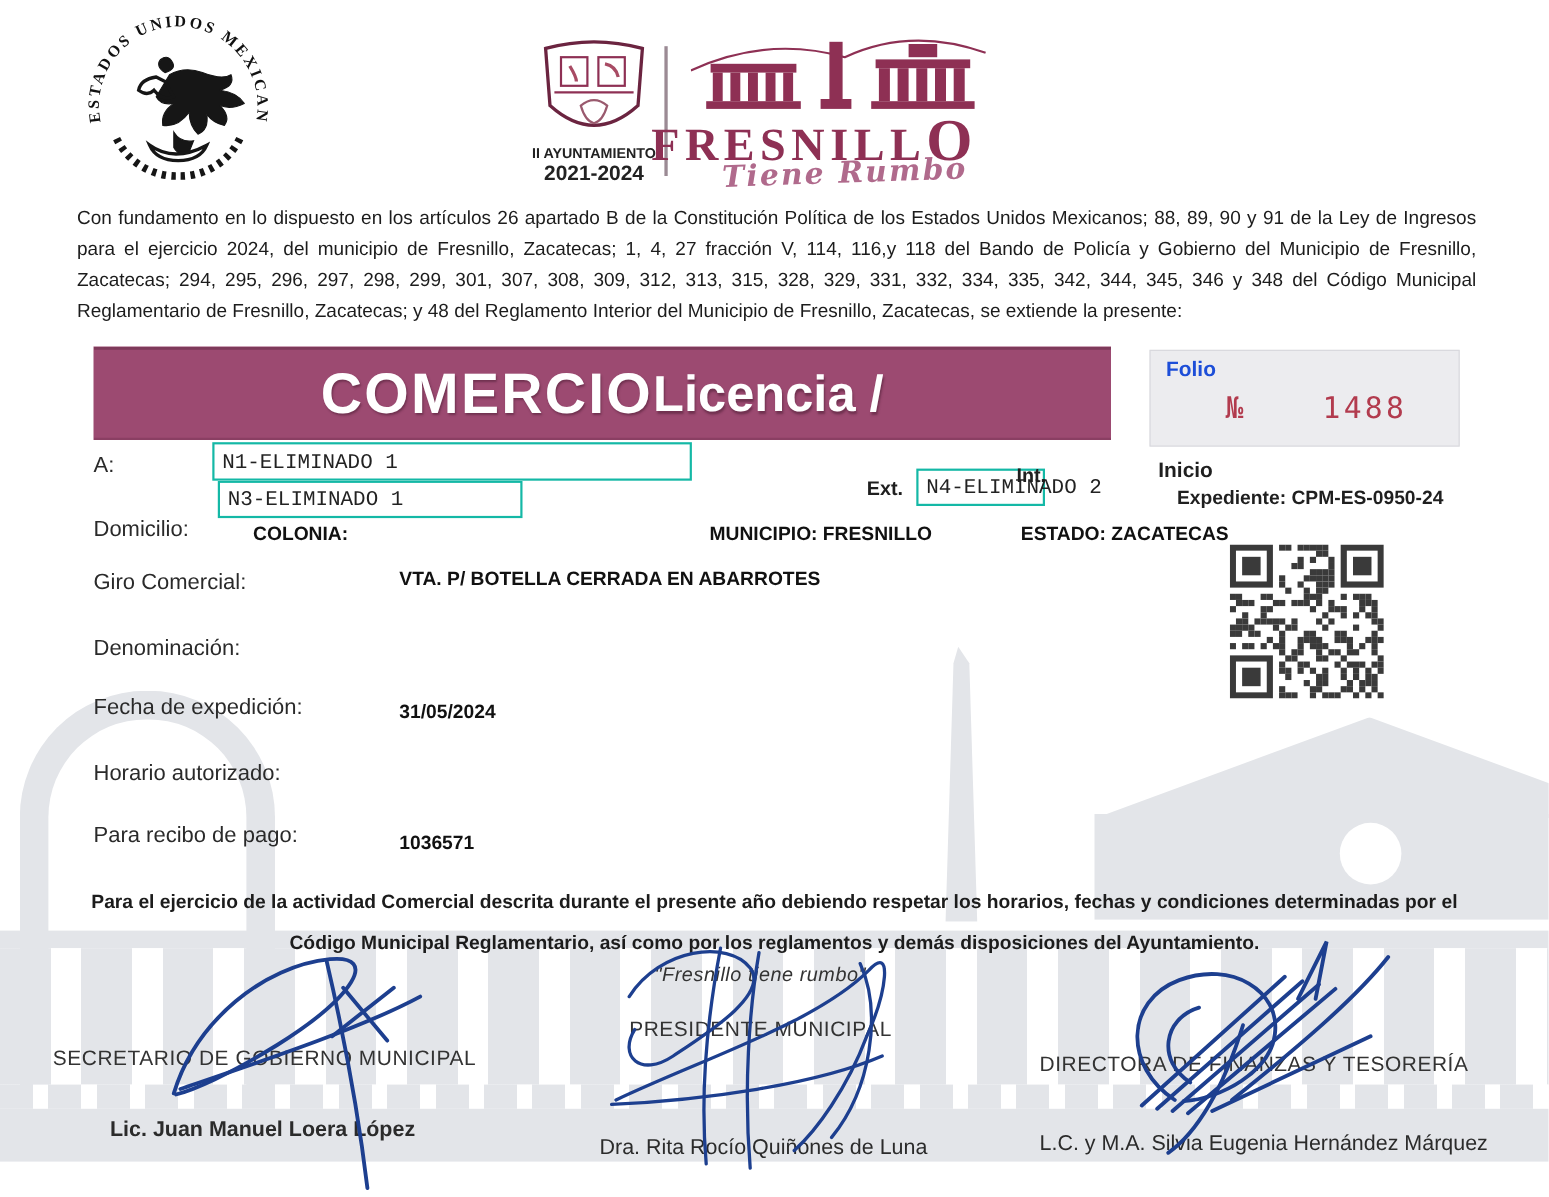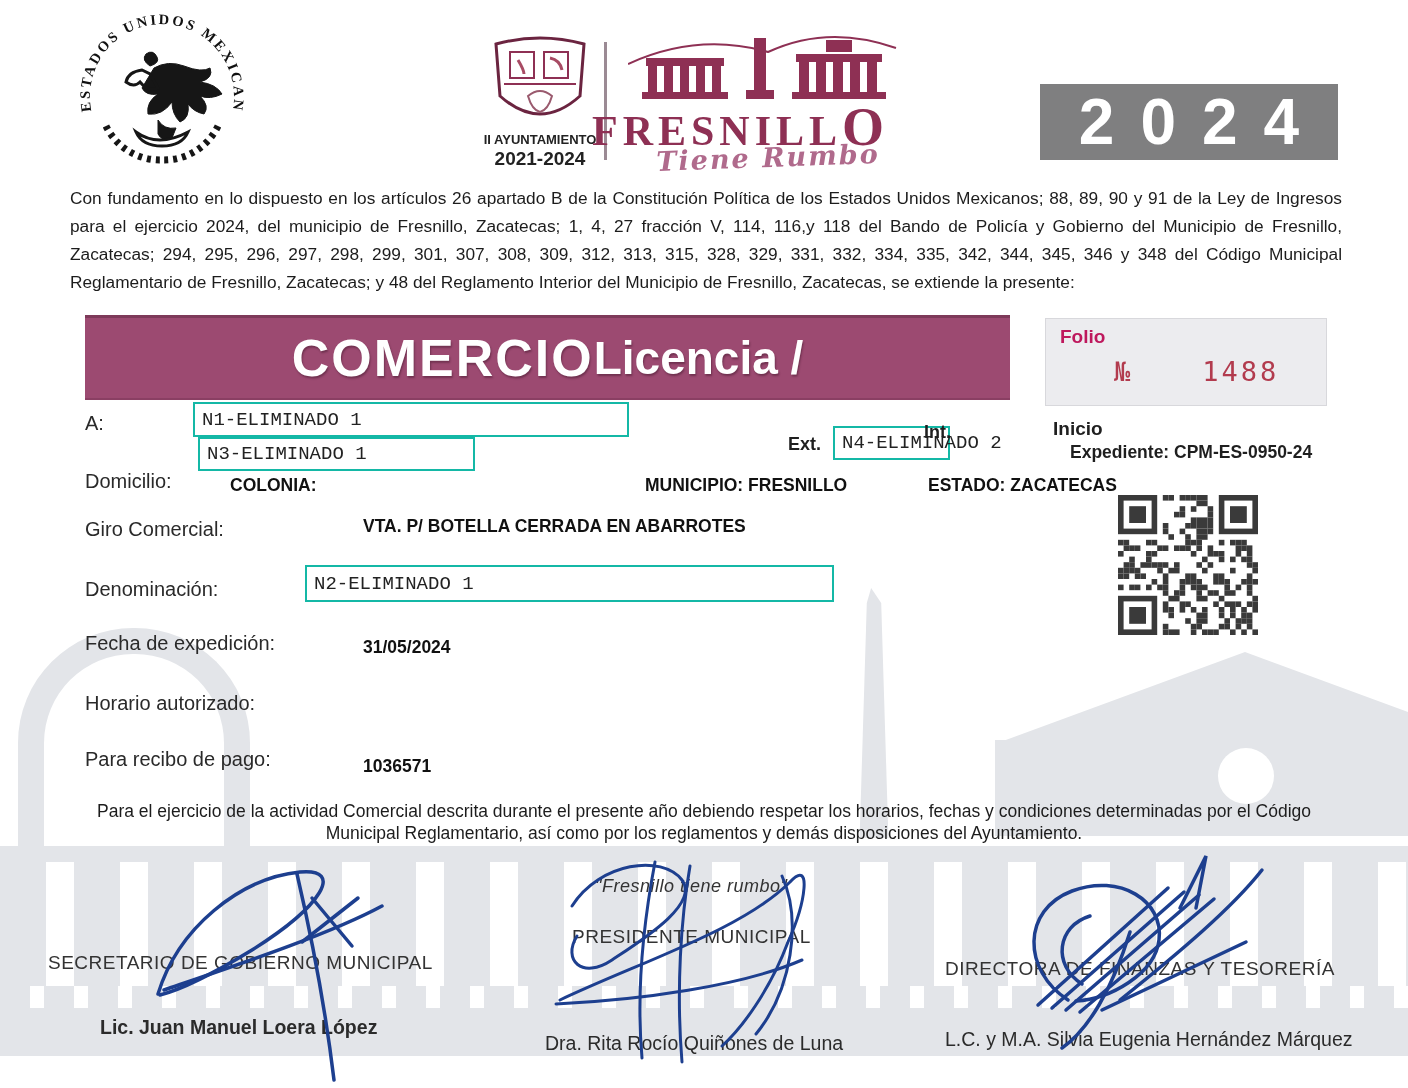--- a/index.html
+++ b/index.html
@@ -22,24 +22,24 @@
   #crestYears{font-size:19px;font-weight:bold;color:#222;text-align:center;}
   
   #legal{width:1272px;font-size:17.3px;line-height:28px;text-align:justify;color:#1c1c1c;}
   
   #banner{background:#9c4a71;box-shadow:inset 0 3px 0 #7e3a5a, inset 0 -2px 0 #8a3f63;
           display:flex;align-items:center;justify-content:center;color:#fff;}
   #bannerLic{font-size:46px;font-weight:600;text-shadow:1px 2px 2px rgba(60,20,40,.45);}
   #bannerCom{font-size:52px;font-weight:800;letter-spacing:2px;text-shadow:1px 2px 2px rgba(60,20,40,.45);}
   
   #folioBox{background:#ececef;border:1px solid #d8d8dc;}
-  #folioLabel{font-size:19px;font-weight:bold;color:#be185d;}
+  #folioLabel{font-size:19px;font-weight:bold;color:#1d4ed8;}
   .folioNum{font-family:"DejaVu Sans Mono",monospace;color:#b23b4e;font-size:27px;}
   
-  #terms{width:1280px;font-size:17.5px;line-height:22px;text-align:center;color:#1c1c1c;}
+  #terms{width:1280px;font-size:17.5px;line-height:38px;text-align:center;color:#1c1c1c;font-weight:bold;}
   
   .sigTitle{font-size:19px;color:#333;letter-spacing:.5px;white-space:nowrap;}
   .sigName{font-size:19.5px;color:#2b2b2b;white-space:nowrap;}
   .wm{background:#e3e5e9;}
   svg{display:block;}
 </style>
 </head>
 <body>
 
 <div id="page">
@@ -106,21 +106,20 @@
       <rect x="239" y="32" width="10" height="30"></rect>
         <rect x="164" y="62" width="94" height="7"></rect>
       <rect x="198" y="10" width="26" height="12"></rect>
     </g>
   </svg>
   <div class="abs" style="left:592px;top:96px;width:300px;text-align:left;">
     <span id="logoText">FRESNILL</span><span id="logoText"><span id="logoO">O</span></span>
   </div>
   <div class="abs" id="logoSlogan" style="left:648px;top:142px;width:240px;text-align:center;">Tiene Rumbo</div>
 
-  <div class="abs" id="yearBadge" style="left:1040px;top:84px;width:272px;height:76px;">2024</div>
 
   <div class="abs" id="legal" style="left:70px;top:184px;">Con fundamento en lo dispuesto en los artículos 26 apartado B de la Constitución Política de los Estados Unidos Mexicanos; 88, 89, 90 y 91 de la Ley de Ingresos para el ejercicio 2024, del municipio de Fresnillo, Zacatecas; 1, 4, 27 fracción V, 114, 116,y 118 del Bando de Policía y Gobierno del Municipio de Fresnillo, Zacatecas; 294, 295, 296, 297, 298, 299, 301, 307, 308, 309, 312, 313, 315, 328, 329, 331, 332, 334, 335, 342, 344, 345, 346 y 348 del Código Municipal Reglamentario de Fresnillo, Zacatecas; y 48 del Reglamento Interior del Municipio de Fresnillo, Zacatecas, se extiende la presente:</div>
 
   <div class="abs" id="banner" style="left:85px;top:315px;width:925px;height:85px;">
     <span id="bannerCom">COMERCIO</span>
       <span id="bannerLic">Licencia /</span>
   </div>
 
   <div class="abs" id="folioBox" style="left:1045px;top:318px;width:280px;height:86px;">
     <div id="folioLabel" style="padding:7px 0 0 14px;">Folio</div>
@@ -148,23 +147,20 @@
 
   <div class="abs lbl" style="left:85px;top:470px;">Domicilio:</div>
   <div class="abs bval" style="left:207px;top:475px;">COLONIA:</div>
   <div class="abs bval" style="left:622px;top:475px;">MUNICIPIO: FRESNILLO</div>
   <div class="abs bval" style="left:905px;top:475px;">ESTADO: ZACATECAS</div>
 
   <div class="abs lbl" style="left:85px;top:518px;">Giro Comercial:</div>
   <div class="abs bval" style="left:340px;top:516px;">VTA. P/ BOTELLA CERRADA EN ABARROTES</div>
 
   <div class="abs lbl" style="left:85px;top:578px;text-align:center;">Denominación:</div>
-  <div class="abs valbox" style="left:305px;top:565px;width:518px;height:33px;">
-    <span class="mono">N2-ELIMINADO 1</span>
-  </div>
 
   <div class="abs lbl" style="left:85px;top:632px;">Fecha de expedición:</div>
   <div class="abs bval" style="left:340px;top:637px;">31/05/2024</div>
 
   <div class="abs lbl" style="left:85px;top:692px;">Horario autorizado:</div>
 
   <div class="abs lbl" style="left:85px;top:748px;">Para recibo de pago:</div>
   <div class="abs bval" style="left:340px;top:756px;">1036571</div>
 
   <svg class="abs" id="qr-svg" style="left:1118px;top:495px;background:#fff;" width="140" height="140" viewBox="0 0 140 140">

